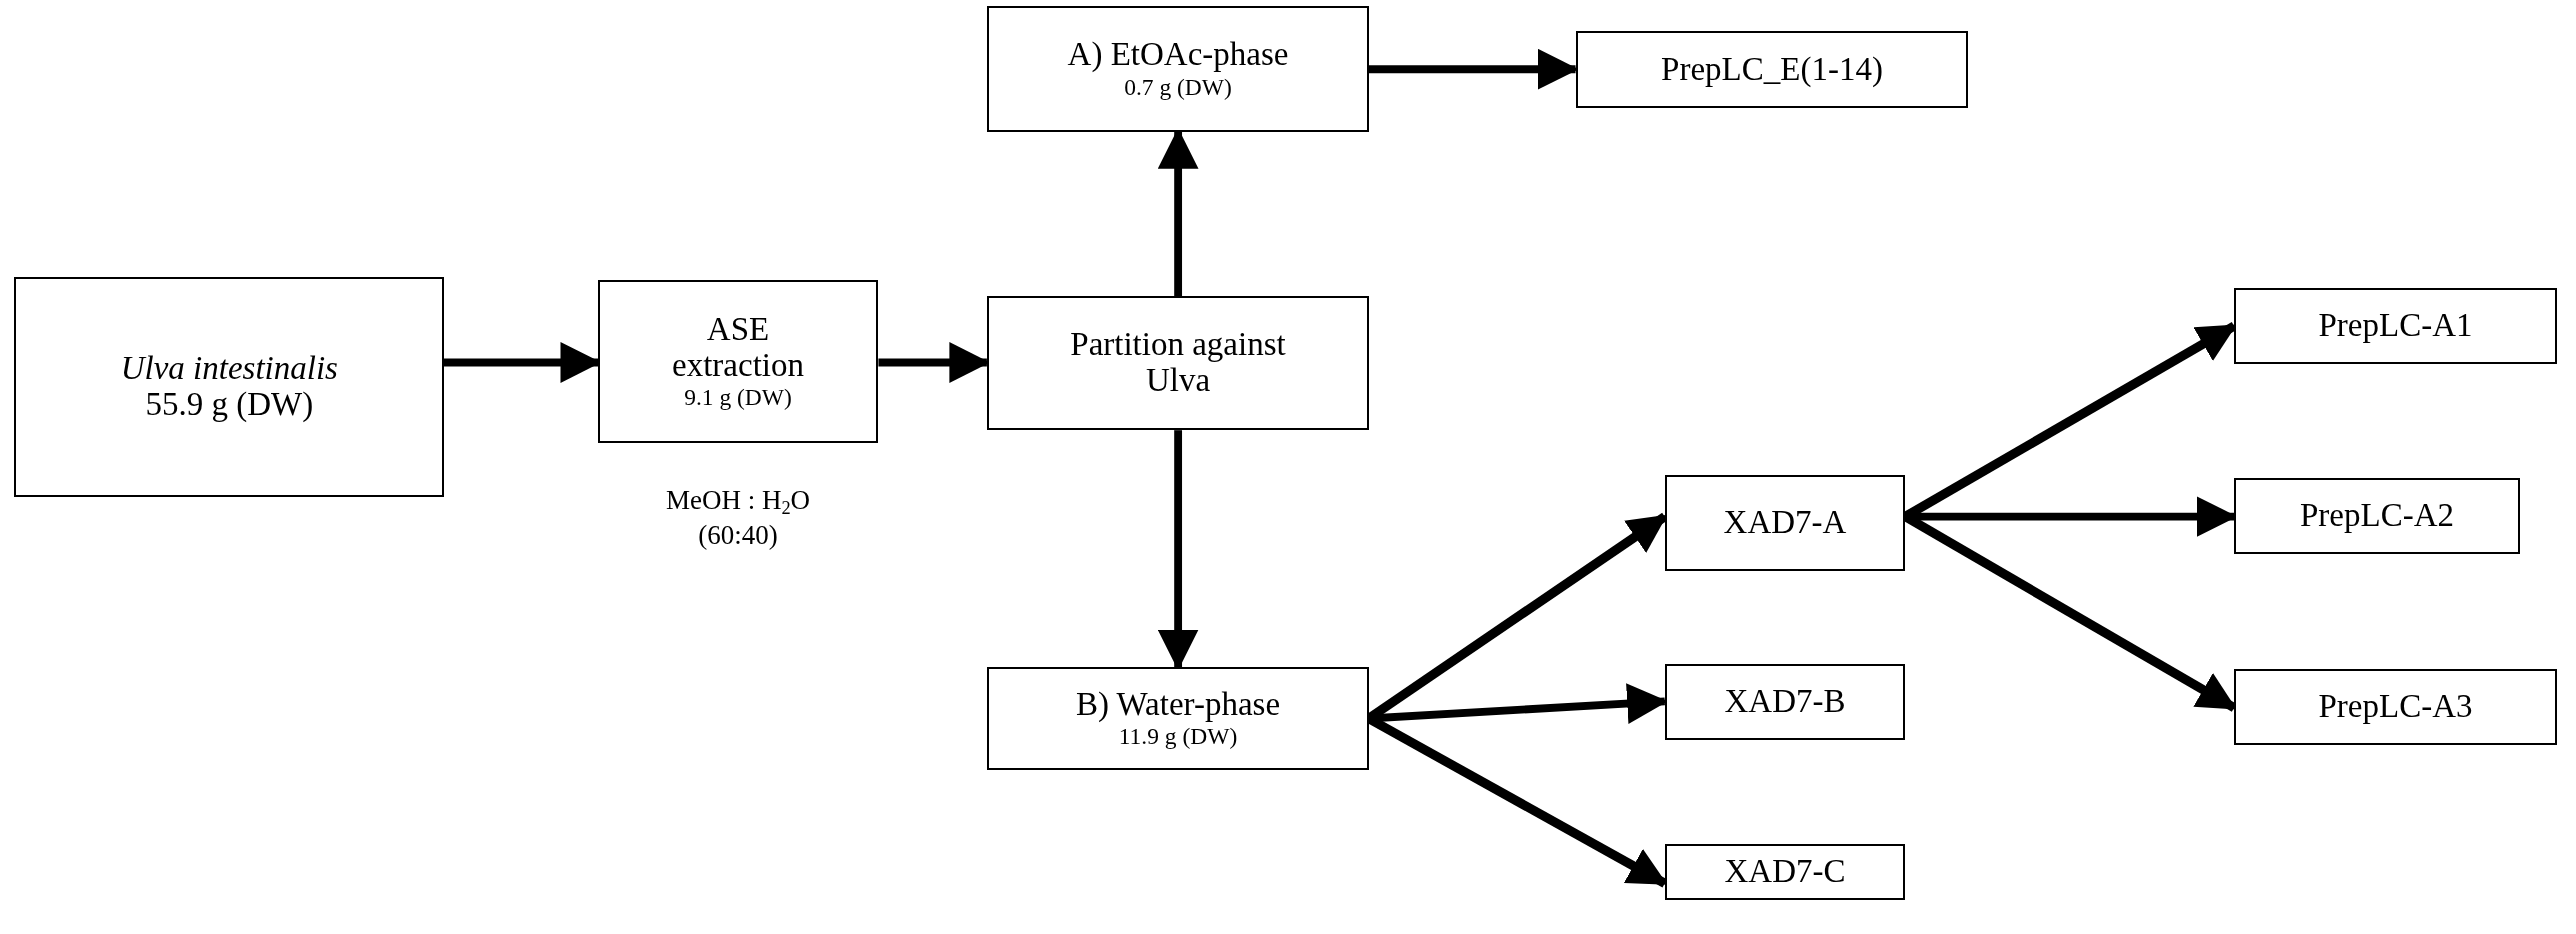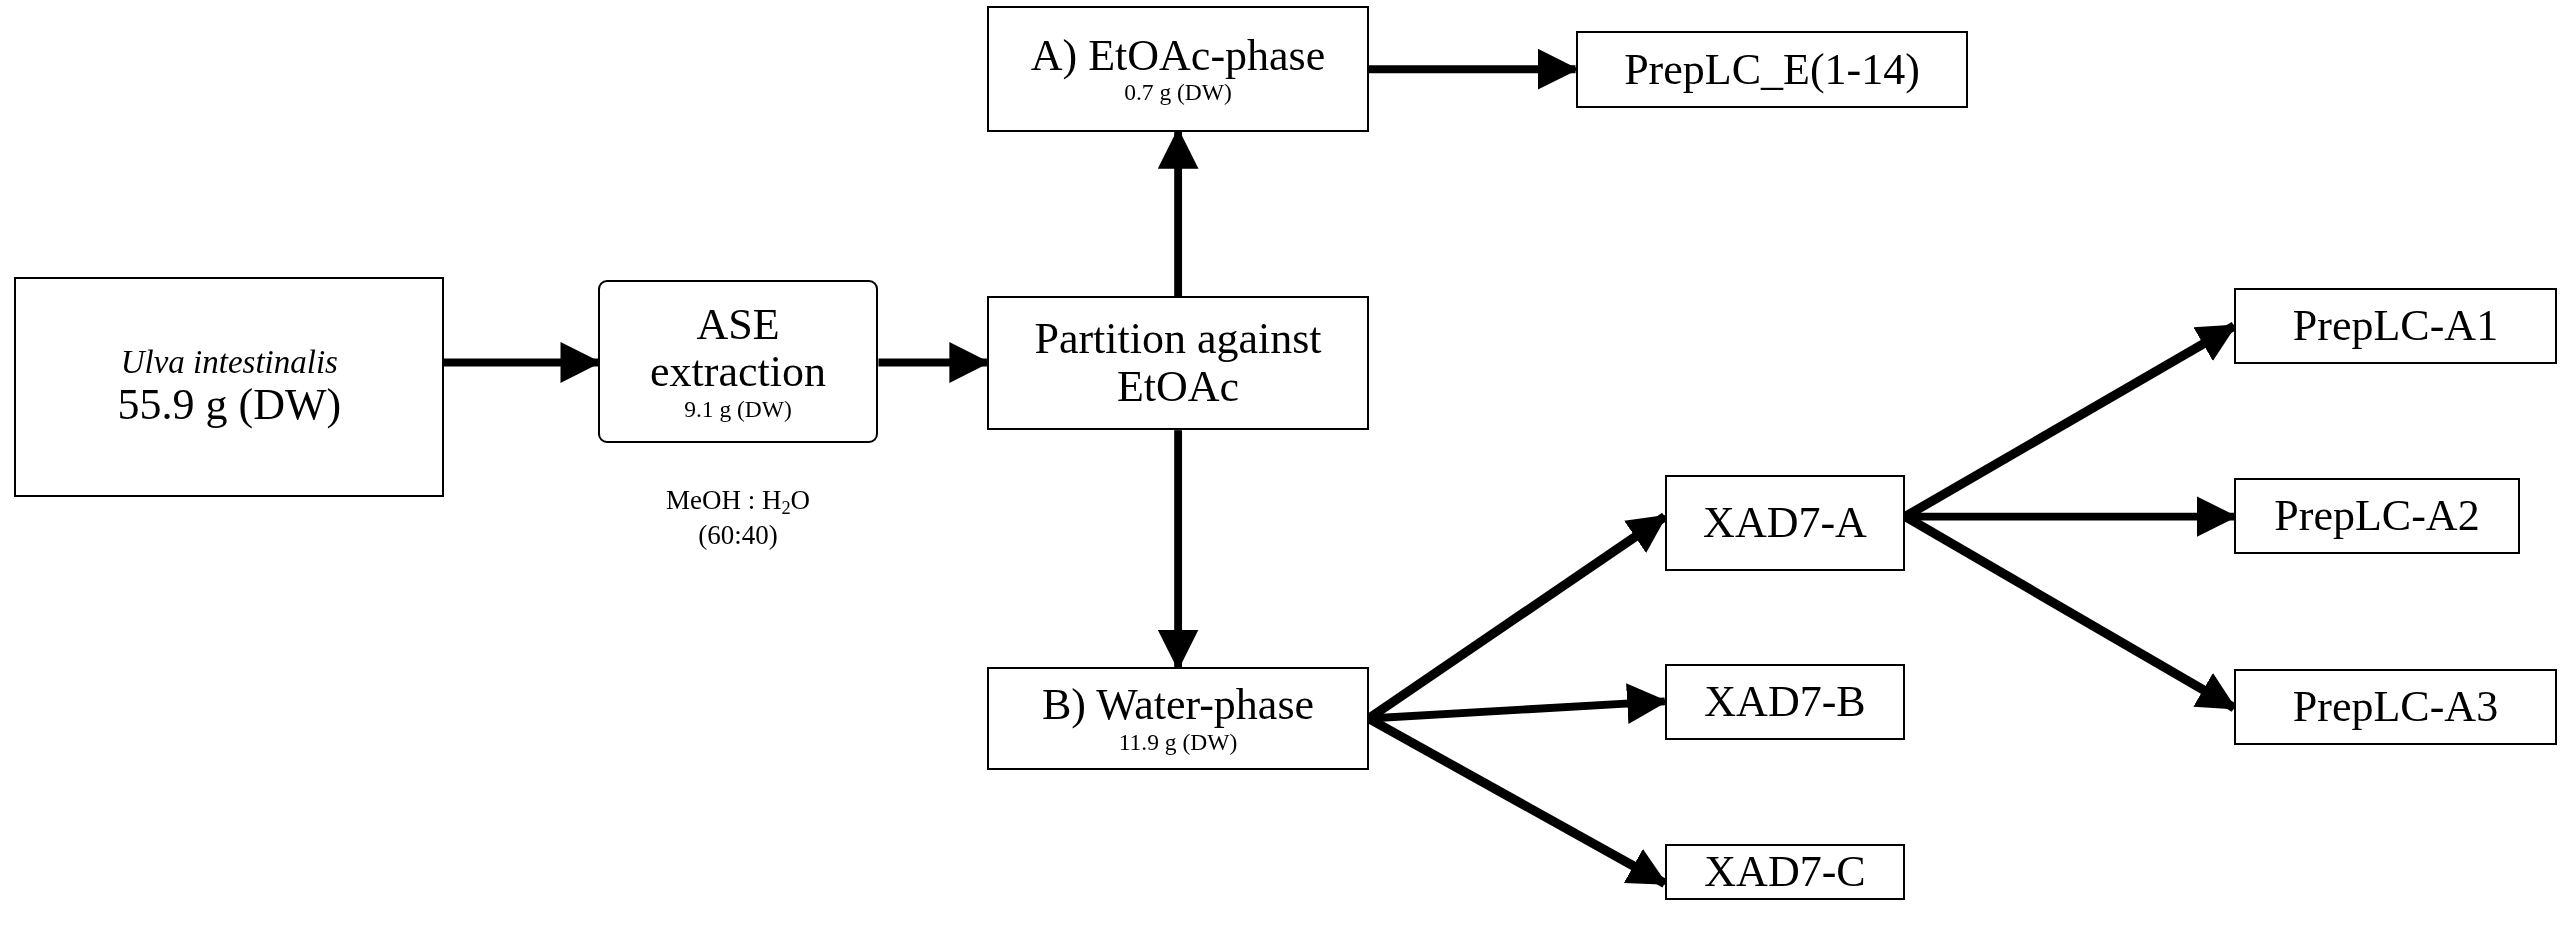--- a/index.html
+++ b/index.html
@@ -26,21 +26,21 @@
     display: flex;
     flex-direction: column;
     align-items: center;
     justify-content: center;
     text-align: center;
     line-height: 1.08;
     z-index: 5;
   }
   .box .ln-main {
     display: block;
-    font-size: 44px;
+    font-size: 33px;
     white-space: nowrap;
   }
   .box .ln-sub {
     display: block;
     font-size: 23.5px;
     white-space: nowrap;
   }
   .box .ln-italic {
     display: block;
     font-size: 33px;
@@ -105,34 +105,34 @@
     <line x1="2670" y1="724" x2="3131" y2="457" stroke="#000000" stroke-width="13" marker-end="url(#ahb)"></line>
     <line x1="2670" y1="724" x2="3131" y2="724" stroke="#000000" stroke-width="11" marker-end="url(#ah)"></line>
     <line x1="2670" y1="724" x2="3131" y2="992" stroke="#000000" stroke-width="13" marker-end="url(#ahb)"></line>
   </svg>
 
   <div class="box two-line-gap" style="left:14.3px; top:277px; width:430px; height:220px;">
     <span class="ln-italic">Ulva intestinalis</span>
     <span class="ln-main">55.9 g (DW)</span>
   </div>
 
-  <div class="box tight" style="left:598px; top:280px; width:280px; height:163px;border-radius:9px;">
+  <div class="box tight" style="left:598px; top:280px; width:280px; height:163px;">
     <span class="ln-main">ASE</span>
     <span class="ln-main">extraction</span>
     <span class="ln-sub">9.1 g (DW)</span>
   </div>
 
   <div class="caption" style="left:598px; top:485px; width:280px;">
     <div><span>MeOH : H</span><sub>2</sub><span>O</span></div>
     <div>(60:40)</div>
   </div>
 
   <div class="box tight" style="left:987px; top:296px; width:382px; height:134px;">
     <span class="ln-main">Partition against</span>
-    <span class="ln-main">EtOAc</span>
+    <span class="ln-main">Ulva</span>
   </div>
 
   <div class="box tight" style="left:987px; top:5.7px; width:382px; height:126px;">
     <span class="ln-main">A) EtOAc-phase</span>
     <span class="ln-sub">0.7 g (DW)</span>
   </div>
 
   <div class="box tight" style="left:987px; top:667px; width:382px; height:103px;">
     <span class="ln-main">B) Water-phase</span>
     <span class="ln-sub">11.9 g (DW)</span>

